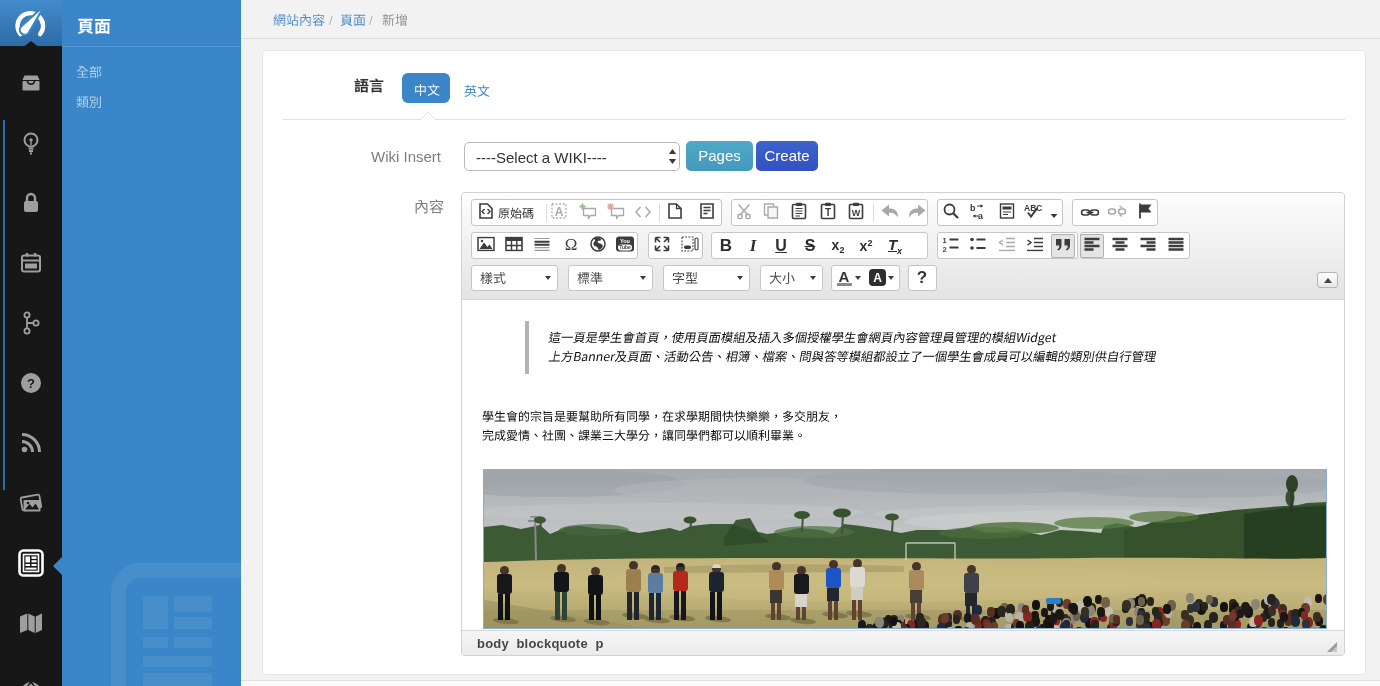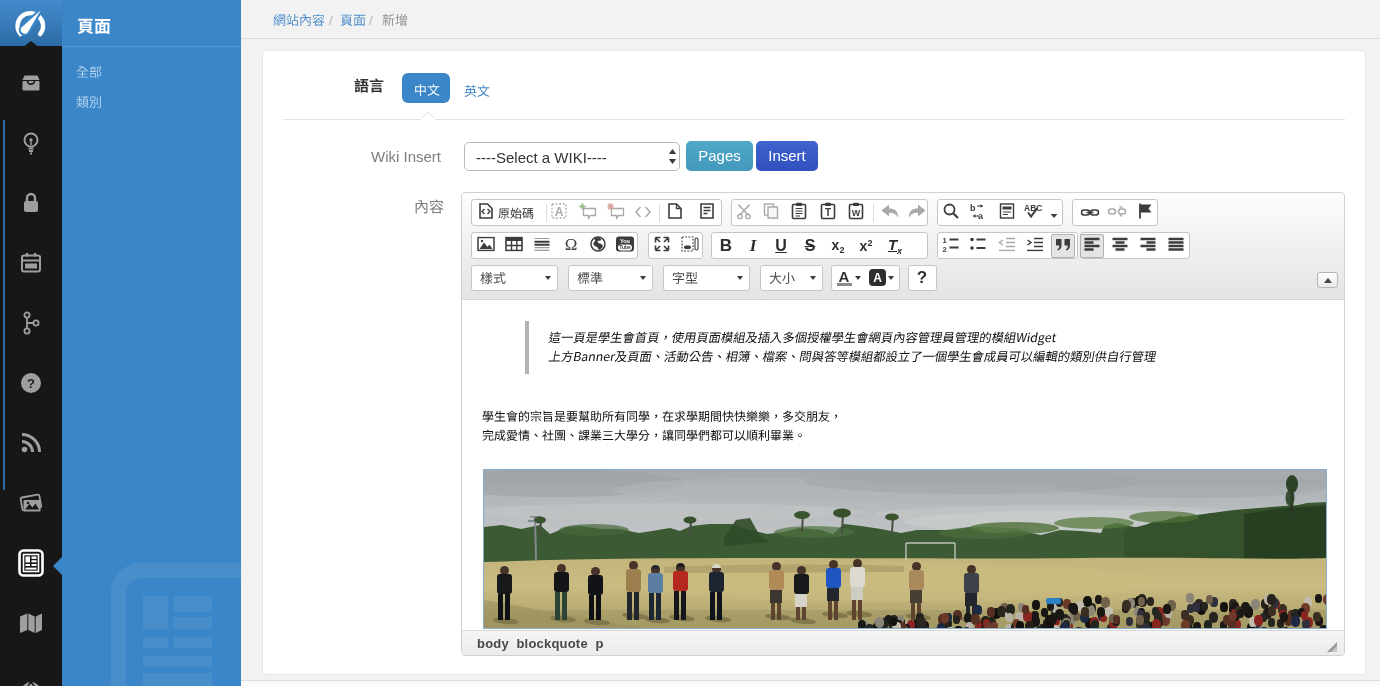--- a/index.html
+++ b/index.html
@@ -143,21 +143,21 @@
     <path d="M0 8 L8 0 L16 8" fill="#fff" stroke="#e2e2e2" stroke-width="1"></path>
   </svg>
 <div class="abs" style="left:371px;top:148px;white-space:nowrap;color:#7d7d7d;font-size:15px">Wiki Insert</div>
 <div class="abs" style="left:464px;top:142px;width:216px;height:29px;background:#fff;border:1px solid #b9b9b9;border-radius:5px"></div>
 <div class="abs" style="left:476px;top:149px;color:#333;font-size:15px">----Select a WIKI----</div>
 <svg class="abs" style="left:668px;top:149px" width="9" height="15">
     <path d="M4.5 0 L8.2 5 H0.8 Z" fill="#3c3c3c"></path>
     <path d="M4.5 15 L8.2 10 H0.8 Z" fill="#3c3c3c"></path>
   </svg>
 <div class="abs" style="left:686px;top:141px;width:67px;height:30px;background:linear-gradient(#4fa8c6,#4399bd);border-radius:5px;color:#fff;font-size:15px;text-align:center;line-height:29px">Pages</div>
-<div class="abs" style="left:756px;top:141px;width:62px;height:30px;background:linear-gradient(#3d63cc,#3350c0);border-radius:5px;color:#fff;font-size:15px;text-align:center;line-height:29px">Insert</div>
+<div class="abs" style="left:756px;top:141px;width:62px;height:30px;background:linear-gradient(#3d63cc,#3350c0);border-radius:5px;color:#fff;font-size:15px;text-align:center;line-height:29px">Create</div>
 <svg style="position:absolute;left:413.5px;top:195.2px;overflow:visible" width="40" height="24" viewBox="0 -17.2 40 24">
     <path transform="translate(0,0)" d="M4.3 -11.9V-10.9H7C7 -10.3 7.1 -9.8 7.2 -9.2H1.6V1.2H2.8V-8.1H6.7C6.2 -5.8 5 -4.2 2.9 -3.1C3.1 -3 3.5 -2.5 3.7 -2.3C5.7 -3.3 6.9 -5 7.6 -7.3C8.2 -5 9.4 -3.3 11.3 -2.3C11.5 -2.6 11.9 -3.1 12.2 -3.3C10.2 -4.2 9 -5.8 8.5 -8.1H12.3V-0.3C12.3 -0 12.2 0 12 0C11.7 0.1 10.7 0.1 9.7 0C9.9 0.4 10.1 0.9 10.1 1.2C11.4 1.2 12.3 1.2 12.8 1C13.3 0.8 13.4 0.4 13.4 -0.3V-9.2H8.2C8.1 -10.1 8 -11 7.9 -11.9Z M20 -9.5C19.1 -8.4 17.7 -7.3 16.3 -6.6C16.6 -6.5 17 -6 17.1 -5.8C18.5 -6.6 20 -7.8 21 -9.1ZM23.8 -8.8C25.2 -8 26.9 -6.7 27.7 -5.8L28.5 -6.6C27.6 -7.4 25.9 -8.7 24.6 -9.5ZM22.4 -8.2C21 -5.9 18.3 -4.1 15.6 -3C15.8 -2.8 16.1 -2.4 16.3 -2.1C17 -2.4 17.7 -2.7 18.3 -3.1V1.2H19.4V0.7H25.6V1.2H26.7V-3.3C27.3 -2.9 28 -2.6 28.7 -2.3C28.8 -2.6 29.1 -3 29.4 -3.3C27 -4.2 24.8 -5.4 23.1 -7.3L23.4 -7.7ZM19.4 -0.3V-2.8H25.6V-0.3ZM19.5 -3.8C20.6 -4.6 21.7 -5.5 22.5 -6.5C23.5 -5.4 24.6 -4.6 25.8 -3.8ZM21.5 -12.4C21.7 -12.1 21.9 -11.6 22.1 -11.2H16.2V-8.5H17.3V-10.2H27.6V-8.5H28.8V-11.2H23.4C23.2 -11.7 22.9 -12.3 22.6 -12.7Z" fill="#7d7d7d"></path>
   </svg>
 <div class="abs" style="left:461px;top:192px;width:884px;height:464px;border:1px solid #d1d1d1;border-radius:4px;background:#fff"></div>
 <div class="abs" style="left:462px;top:193px;width:882px;height:107px;background:linear-gradient(#fdfdfd,#e4e4e4);border-bottom:1px solid #d5d5d5;border-radius:4px 4px 0 0"></div>
 <div class="abs" style="left:462px;top:630px;width:882px;height:25px;background:linear-gradient(#f5f5f5,#ebebeb);border-top:1px solid #d9d9d9;border-radius:0 0 4px 4px"></div>
 <div class="abs" style="left:477px;top:636px;font-size:13px;font-weight:bold;color:#484848;letter-spacing:0.2px">body&nbsp;&nbsp;blockquote&nbsp;&nbsp;p</div>
 <svg class="abs" style="left:1327px;top:642px" width="10" height="10">
     <path d="M10 0 V10 H0 Z" fill="#9a9a9a"></path>
     <path d="M10 4 V10 H4 Z" fill="#c9c9c9"></path>

